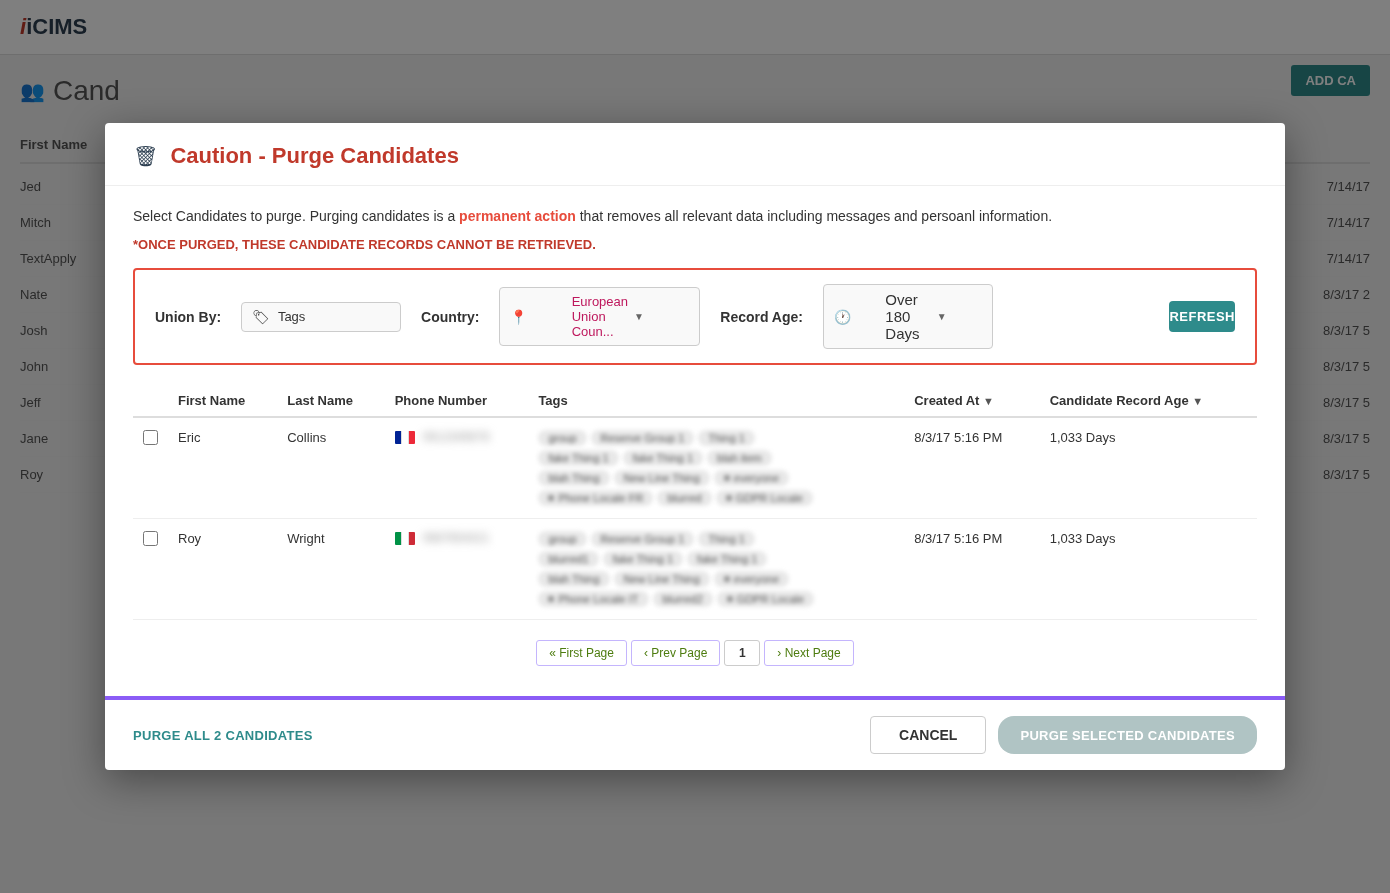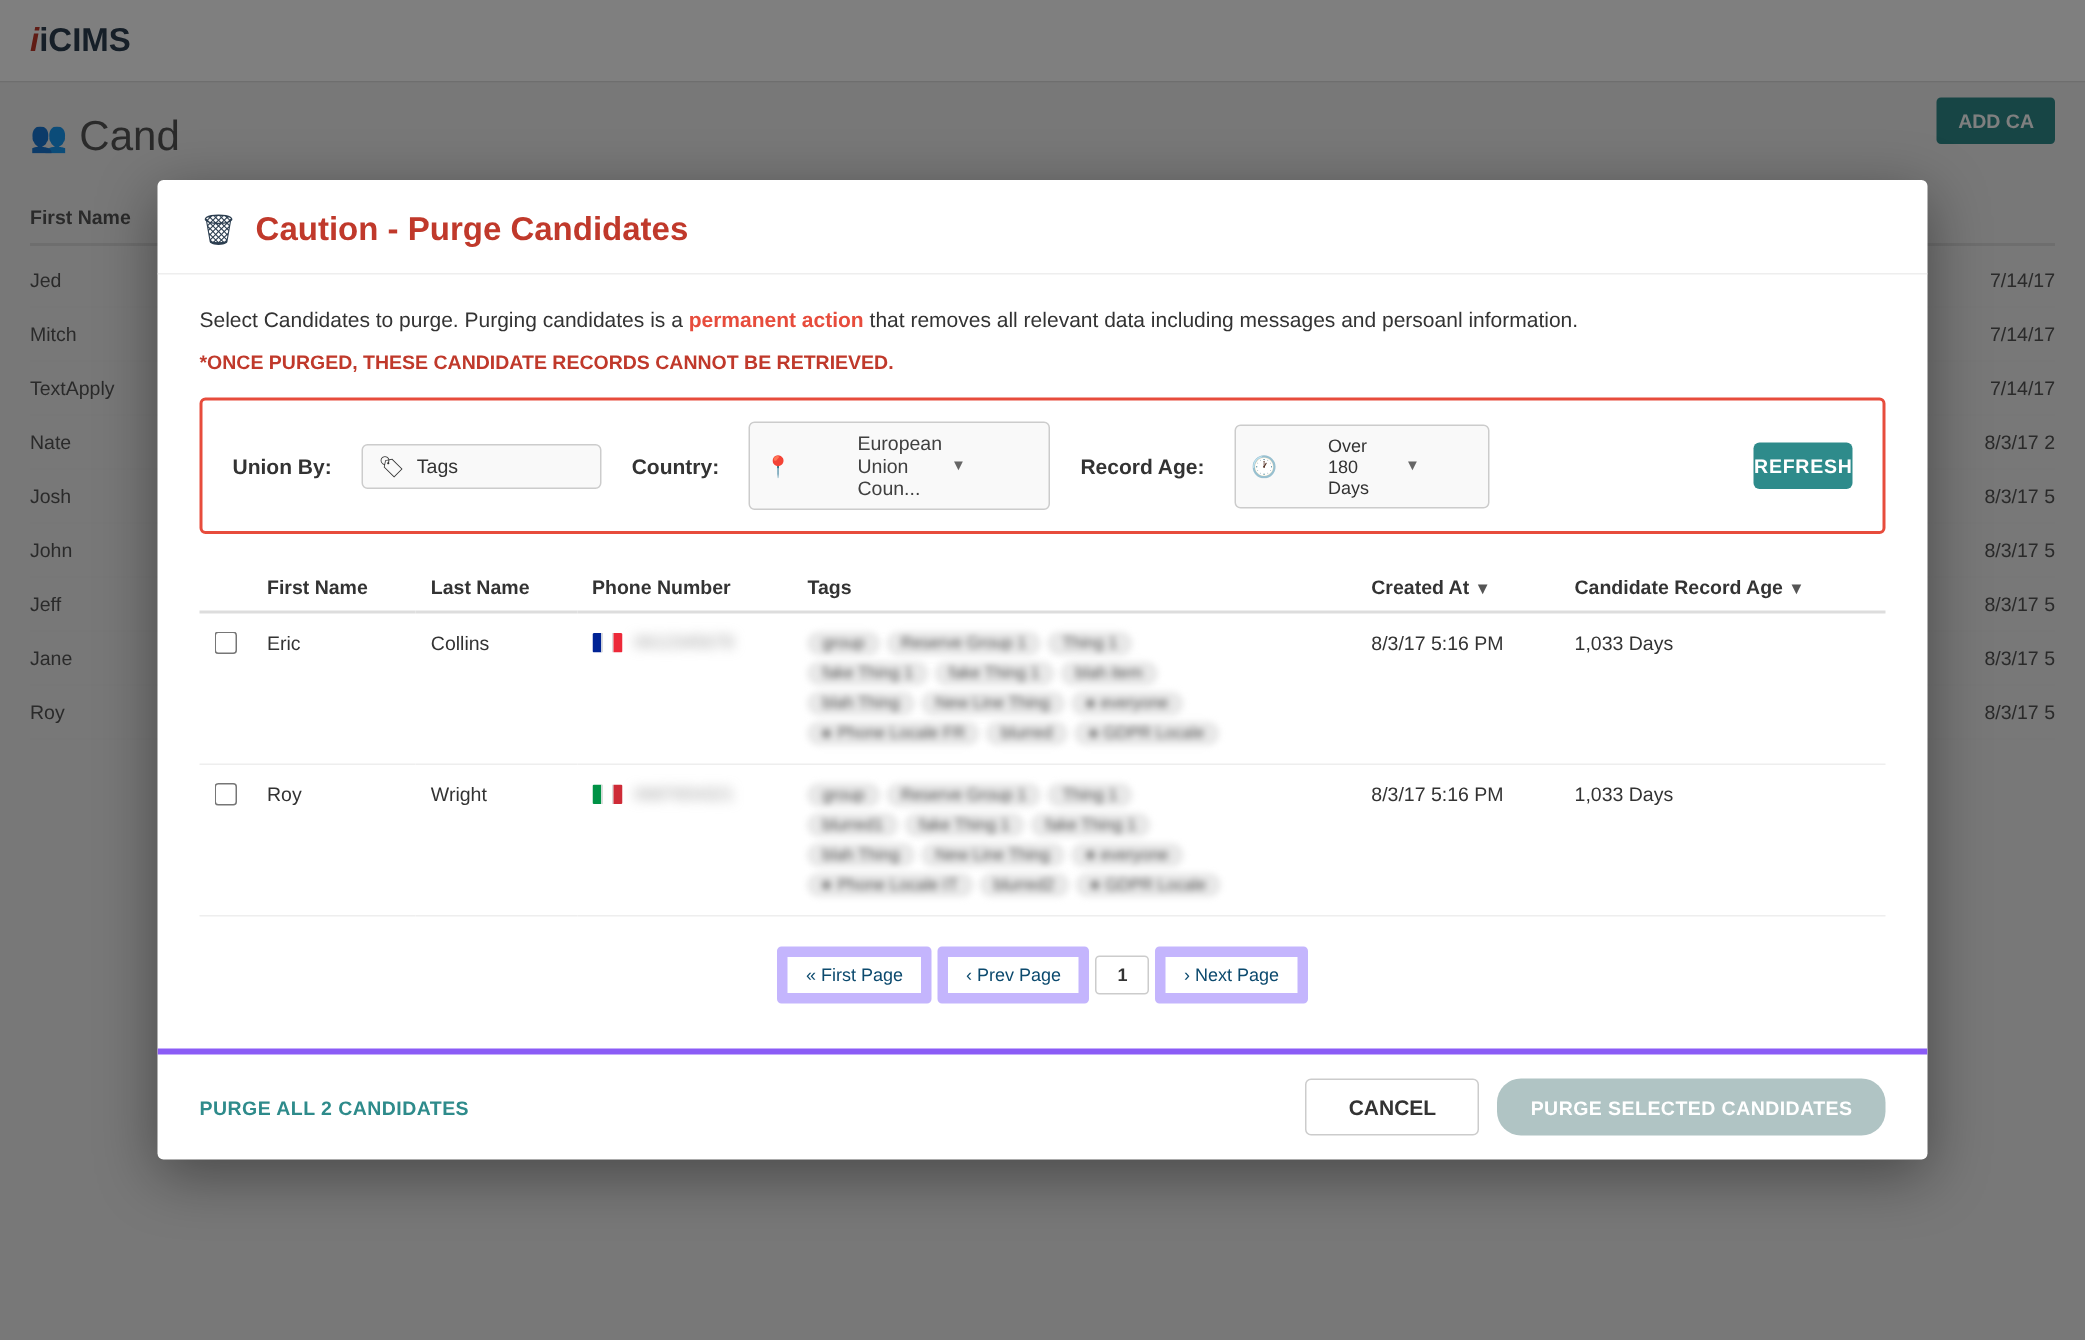--- a/index.html
+++ b/index.html
@@ -192,21 +192,21 @@
       background: #f9f9f9;
       cursor: pointer;
       position: relative;
     }
     .country-select .loc-icon {
       font-size: 14px;
       color: #555;
     }
     .country-select span {
       font-size: 13px;
-      color: #404040;
+      color: #be185d;
       flex: 1;
     }
     .country-select .chevron {
       font-size: 10px;
       color: #666;
     }
     .record-age-label {
       font-size: 14px;
       font-weight: 600;
       color: #333;
@@ -221,21 +221,21 @@
       padding: 6px 10px;
       min-width: 170px;
       background: #f9f9f9;
       cursor: pointer;
     }
     .record-age-select .clock-icon {
       font-size: 14px;
       color: #555;
     }
     .record-age-select span {
-      font-size: 12px;
+      font-size: 15px;
       color: #333;
       flex: 1;
     }
     .record-age-select .chevron {
       font-size: 10px;
       color: #666;
     }
     .refresh-btn {
       background: #2e8b8b;
       color: white;
@@ -325,27 +325,27 @@
 
     
     .pagination {
       display: flex;
       justify-content: center;
       align-items: center;
       gap: 4px;
       padding: 20px 0 10px;
     }
     .page-btn {
-      border: 7px solid #c4b5fd;
+      border: 1px solid #c4b5fd;
       background: #fff;
       padding: 5px 12px;
       font-size: 12px;
       cursor: pointer;
       border-radius: 3px;
-      color: #0c4a6e;
+      color: #4d7c0f;
     }
     .page-current {
       border: 1px solid #ccc;
       background: #fff;
       padding: 5px 12px;
       font-size: 12px;
       border-radius: 3px;
       color: #333;
       font-weight: 600;
       min-width: 36px;

